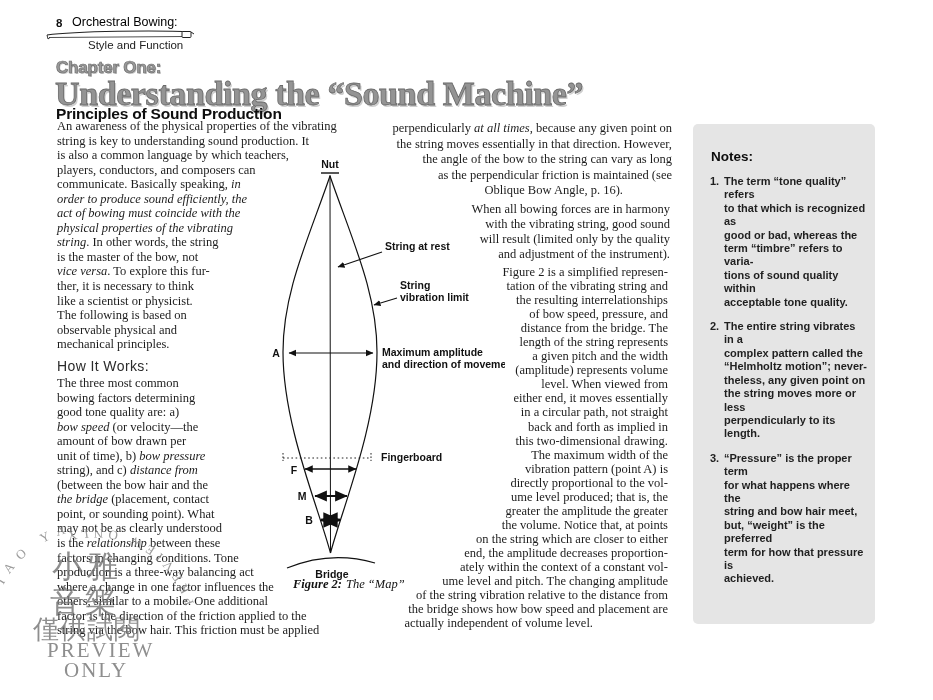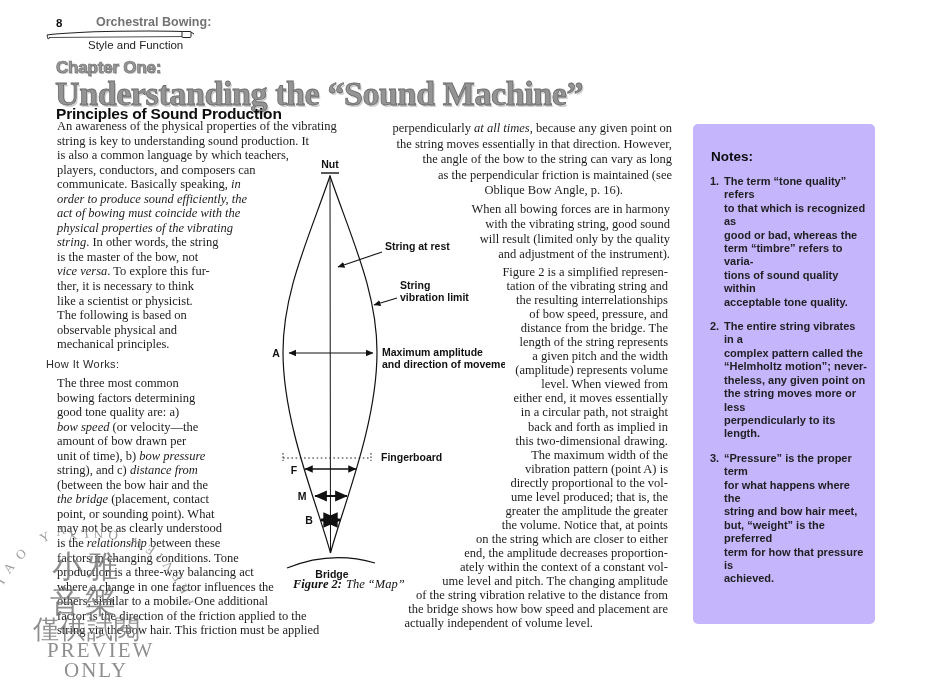--- a/index.html
+++ b/index.html
@@ -1,40 +1,40 @@
 <!DOCTYPE html>
 <html><head>
 <meta charset="utf-8">
 <style>
   html,body{margin:0;padding:0;background:#999;}
   .page{position:relative;width:933px;height:700px;background:#ffffff;overflow:hidden;
         font-family:"Liberation Serif",serif;color:#1c1c1c;}
   .abs{position:absolute;}
   
   .pagenum{left:56px;top:17px;font-family:"Liberation Sans",sans-serif;font-weight:bold;font-size:11.5px;color:#111;}
-  .booktitle{left:72px;top:15px;font-family:"Liberation Sans",sans-serif;font-weight:bold;font-size:12.5px;color:#737373;margin-left:24px;}
+  .booktitle{left:72px;top:15px;font-family:"Liberation Sans",sans-serif;font-weight:normal;font-size:12.5px;color:#000000;}
   .bow{left:45px;top:27px;}
   .booksub{left:72px;top:39px;font-family:"Liberation Sans",sans-serif;font-size:11.5px;color:#222;margin-left:16px;}
   
   .kicker{left:56px;top:58px;font-family:"Liberation Sans",sans-serif;font-weight:bold;font-size:17px;
           color:#9a9a9a;-webkit-text-stroke:.7px #6f6f6f;text-shadow:1px 1px 0 #c9c9c9;letter-spacing:-.2px;}
   .ctitle{left:55px;top:75px;font-family:Liberation Serif, serif;font-weight:bold;font-size:34px;
           color:#949494;-webkit-text-stroke:.8px #6a6a6a;text-shadow:1.5px 1.5px 0 #cfcfcf;letter-spacing:-.4px;text-align:center;}
   .csection{left:56px;top:105px;font-family:"Liberation Sans",sans-serif;font-weight:bold;font-size:15.5px;color:#0e0e0e;letter-spacing:-.2px;}
   
   .txt{font-size:12.5px;}
   .txt .ln{white-space:nowrap;}
   .lcol1{left:57px;top:119px;line-height:14.55px;}
-  .howit{left:46px;top:358px;font-family:"Liberation Sans",sans-serif;font-size:11px;color:#2b2b2b;letter-spacing:.4px;}
+  .howit{left:57px;top:358px;font-family:"Liberation Sans",sans-serif;font-size:14px;color:#2b2b2b;letter-spacing:.4px;}
   .lcol2{left:57px;top:376px;line-height:14.55px;}
   .rb1{left:360px;top:121px;width:312px;text-align:right;line-height:15.5px;}
   .rb2{left:420px;top:202px;width:250px;text-align:right;line-height:15.1px;}
   .rb3{left:378px;top:265px;width:290px;text-align:right;line-height:14.05px;}
   
-  .notesbox{left:693px;top:124px;width:182px;height:500px;background:#c4b5fd;border-radius:5px;}
+  .notesbox{left:693px;top:124px;width:182px;height:500px;background:#e5e5e5;border-radius:5px;}
   .notesheading{margin:25px 0 0 18px;font-family:"Liberation Sans",sans-serif;font-weight:bold;font-size:13.5px;color:#0c0c0c;}
   .note-item{display:flex;margin:11px 8px 0 17px;font-family:"Liberation Sans",sans-serif;font-weight:bold;
              font-size:11px;line-height:13.4px;color:#1f1f1f;}
   .note-num{flex:none;width:14px;}
   
   .figcap{left:293px;top:577px;font-size:12.5px;color:#111;}
   .figcap .cl{font-weight:bold;font-style:italic;}
   .figcap .ct{font-style:italic;margin-left:4px;text-align:right;}
   
   .dlabel{font-family:"Liberation Sans",sans-serif;font-weight:bold;font-size:10.5px;fill:#111;}

